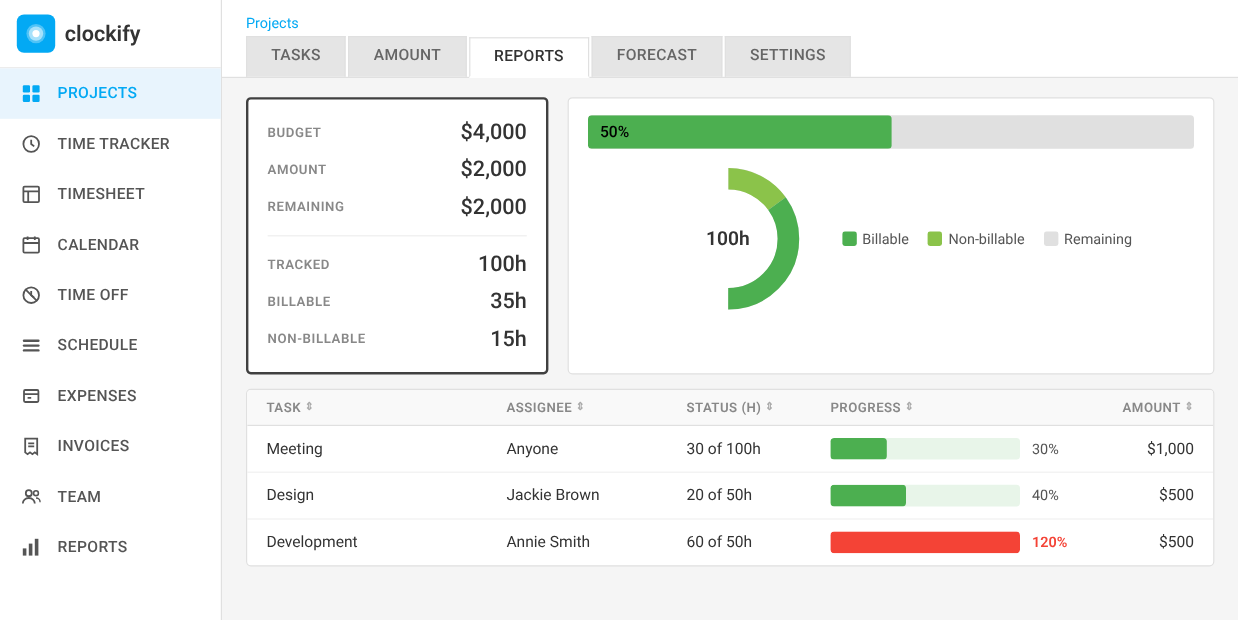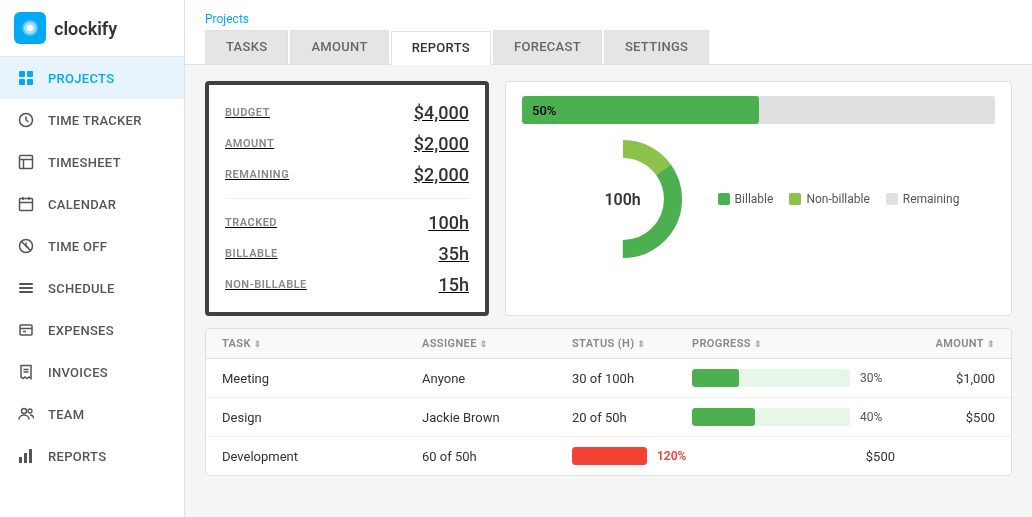--- a/index.html
+++ b/index.html
@@ -103,26 +103,25 @@
     }
 
     .top-section {
       display: flex;
       gap: 16px;
     }
 
     
     .budget-panel {
       background: #fff;
-      border: 4px solid #404040;
+      border: 2px solid #404040;
       border-radius: 4px;
       padding: 12px 16px;
-      width: 284px;
+      width: 252px;
       flex-shrink: 0;
-      text-decoration: underline;
     }
     .budget-row {
       display: flex;
       justify-content: space-between;
       align-items: center;
       padding: 5px 0;
     }
     .budget-row + .budget-row { border-top: none; }
     .budget-label { font-size: 11px; font-weight: 600; color: #888; text-transform: uppercase; letter-spacing: 0.5px; }
     .budget-value { font-size: 18px; color: #333; font-weight: 500; }
@@ -516,20 +515,21 @@
               <div class="progress-fill" style="width:40%; background:#4caf50;"></div>
             </div>
             <span class="progress-pct">40%</span>
           </div>
         </div>
         <div class="cell right">$500</div>
       </div>
 
       <div class="table-row-grid">
         <div class="cell">Development</div>
+        <div class="cell">Annie Smith</div>
         <div class="cell">60 of 50h</div>
         <div class="cell">
           <div class="progress-container">
             <div class="progress-bg over">
               <div class="progress-fill" style="width:100%; background:#f44336;"></div>
             </div>
             <span class="progress-pct red">120%</span>
           </div>
         </div>
         <div class="cell right">$500</div>

